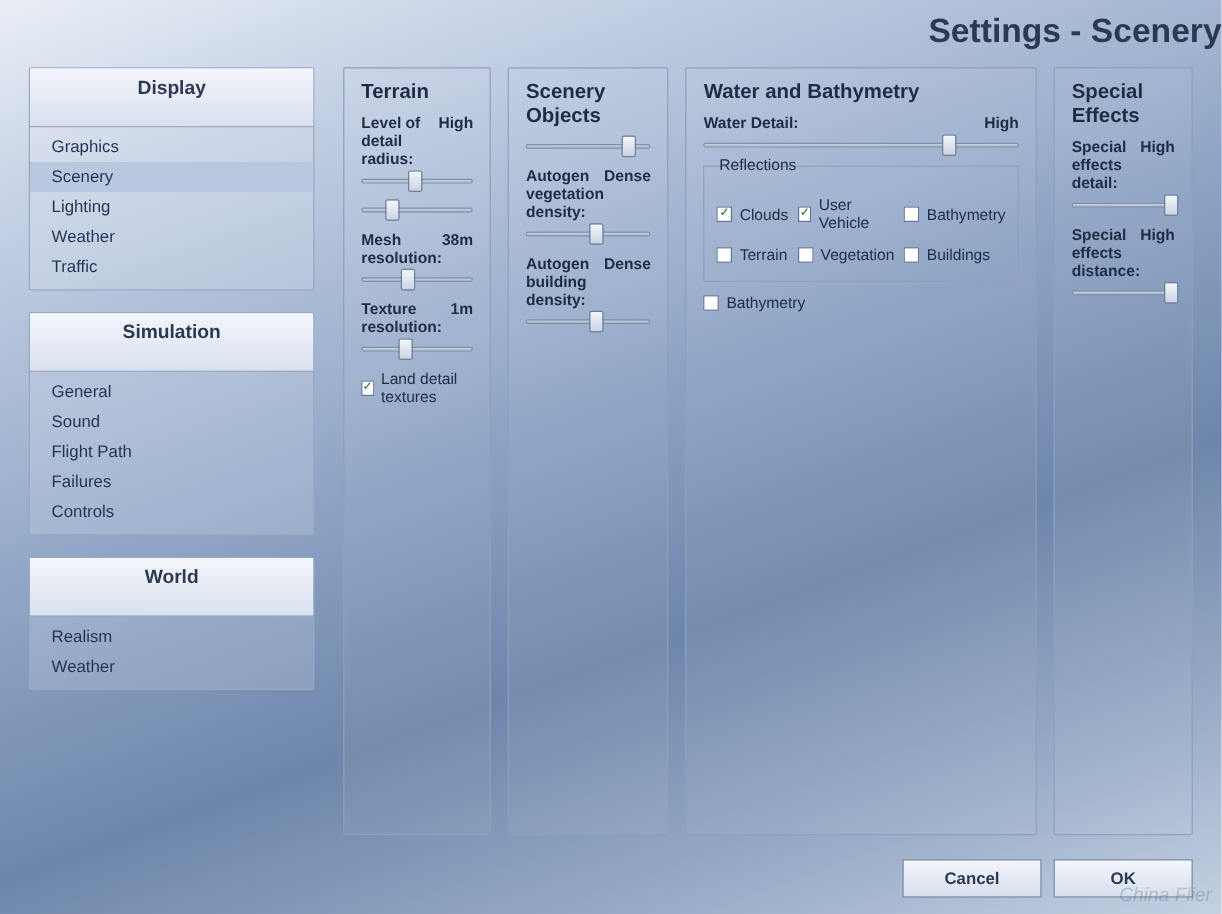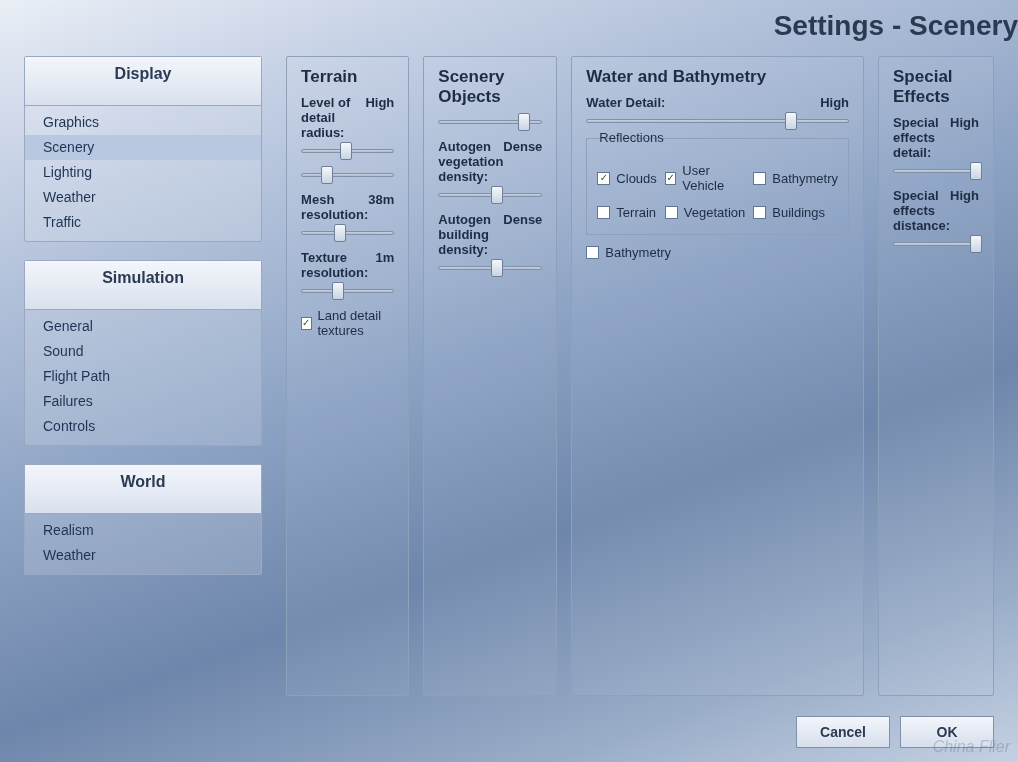--- a/index.html
+++ b/index.html
@@ -130,21 +130,21 @@
     gap: 4px 8px;
   }
 
   
   .footer {
     position: absolute;
     right: 24px; bottom: 14px;
     display: flex; gap: 10px;
   }
   .btn {
-    width: 94px; height: 32px;
+    width: 116px; height: 32px;
     background: linear-gradient(#f3f6fb,#d6dfec);
     border: 1px solid #7f90a8;
     font-size: 14px; font-weight: 600;
     color: #2b3a52;
     cursor: pointer;
   }
 
   
   .col { display: flex; gap: 14px; }
   .col1, .col2 { min-height: 630px; }

